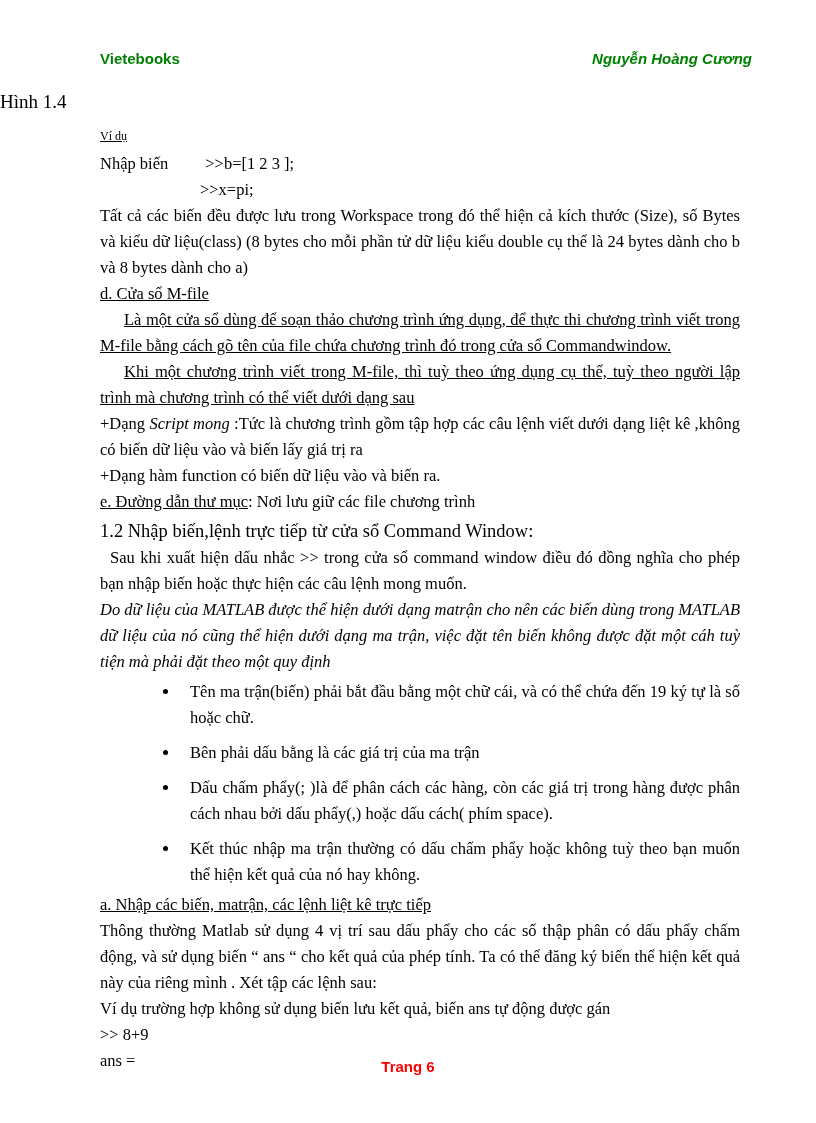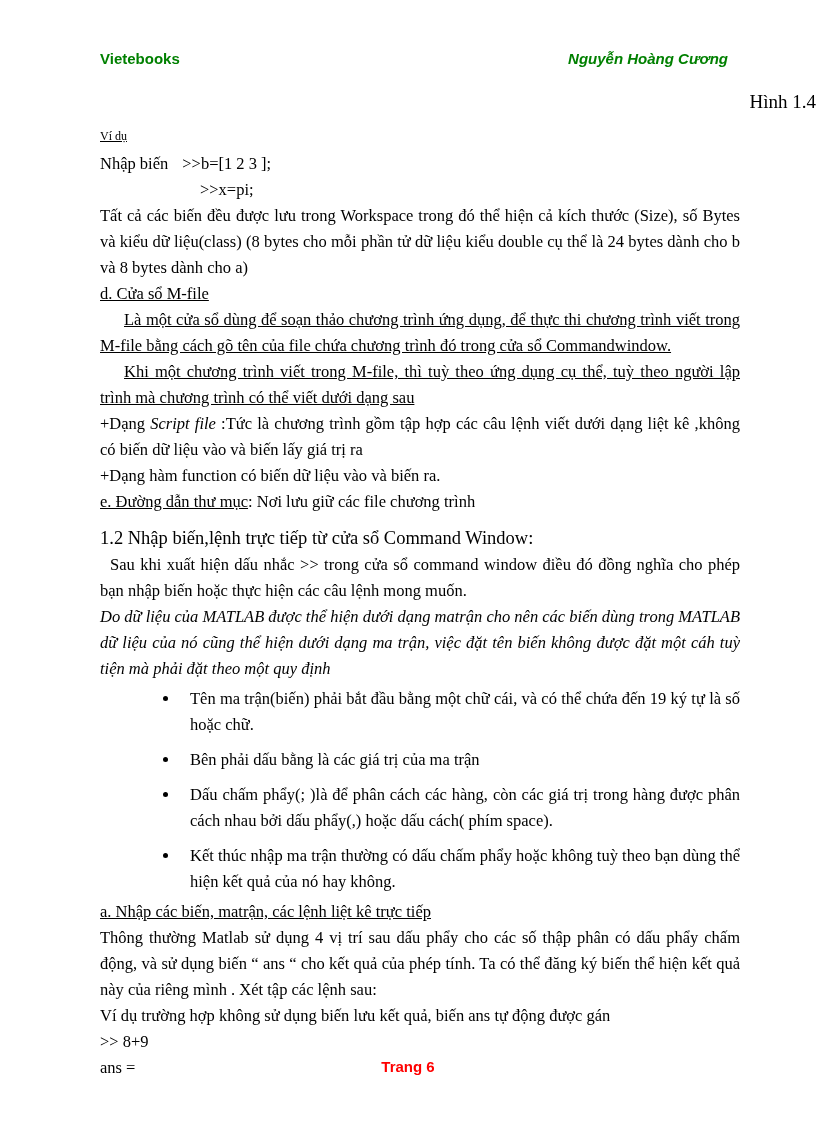--- a/index.html
+++ b/index.html
@@ -12,47 +12,47 @@
     position: relative;
     font-family: "Liberation Serif", serif;
     font-size: 16.5px;
     color: #000000;
     overflow: hidden;
   }
   .header {
     display: flex;
     justify-content: space-between;
     align-items: baseline;
-    padding: 50px 88px 0 100px;
+    padding: 50px 64px 0 100px;
     font-family: "Liberation Sans", sans-serif;
     font-weight: bold;
     font-size: 15px;
     color: #008000;
   }
   .hdr-right { font-style: italic; }
   .fig-title {
-    text-align: right;
+    text-align: left;
     margin-top: 24px;
     font-size: 19px;
   }
   .content {
     padding: 10px 76px 0 100px;
     line-height: 26px;
   }
   .content p { text-align: justify; }
   .h-underline { text-decoration: underline; }
   .vi-du { font-size: 12px; margin-bottom: 2px; }
-  .cmd-line-1 { display: flex; }
+  .cmd-line-1 { display: flex; gap: 23px; }
   .cmd-line-1 .cmd { margin-left: 14px; }
   .cmd-line-2 { padding-left: 100px; }
   .indent-first { text-indent: 24px; text-decoration: underline; }
   .indent-small { text-indent: 10px; }
   .italic-para { font-style: italic; }
   .script-italic { font-style: italic; }
-  .section-12 { font-size: 18.5px; margin: 10px 0 1px 0; }
+  .section-12 { font-size: 18.5px; margin: 3px 0 1px 0; }
   ul.bullets {
     margin: 4px 0 4px 0;
     padding-left: 80px;
   }
   ul.bullets li {
     text-align: justify;
     margin-bottom: 9px;
     padding-left: 10px;
   }
   ul.bullets li:last-child { margin-bottom: 4px; }
@@ -93,37 +93,37 @@
     </div>
 
     <p>Tất cả các biến đều được lưu trong Workspace trong đó thể hiện cả kích thước (Size), số Bytes và kiểu dữ liệu(class) (8 bytes cho mỗi phần tử dữ liệu kiểu double cụ thể là 24 bytes dành cho b và 8 bytes dành cho a)</p>
 
     <div class="h-underline">d. Cửa sổ  M-file</div>
 
     <p class="indent-first">Là một cửa sổ dùng để soạn thảo chương trình ứng dụng, để thực thi chương trình viết trong M-file bằng cách gõ tên của file chứa chương trình đó trong cửa sổ Commandwindow.</p>
 
     <p class="indent-first">Khi một chương trình viết trong M-file, thì tuỳ theo ứng dụng cụ thể, tuỳ theo người lập trình mà chương trình có thể viết dưới dạng sau</p>
 
-    <p><span>+Dạng </span><span class="script-italic">Script file</span><span> :Tức là chương trình gồm tập hợp các câu lệnh viết dưới dạng liệt kê ,không có biến dữ liệu vào và biến lấy giá trị ra</span></p>
+    <p><span>+Dạng </span><span class="script-italic">Script mong</span><span> :Tức là chương trình gồm tập hợp các câu lệnh viết dưới dạng liệt kê ,không có biến dữ liệu vào và biến lấy giá trị ra</span></p>
 
     <p>+Dạng hàm function có biến dữ liệu vào và biến ra.</p>
 
     <div><span class="h-underline">e. Đường dẫn thư mục</span><span>: Nơi lưu giữ các file chương trình</span></div>
 
     <div class="section-12">1.2  Nhập biến,lệnh trực tiếp từ cửa sổ Command Window:</div>
 
     <p class="indent-small">Sau khi xuất hiện dấu nhắc &gt;&gt; trong cửa sổ command window điều đó đồng nghĩa cho phép bạn nhập biến hoặc thực hiện các câu lệnh mong muốn.</p>
 
     <p class="italic-para">Do dữ liệu của MATLAB được thể hiện dưới dạng matrận cho nên các biến dùng trong MATLAB  dữ liệu của nó cũng thể hiện dưới dạng ma trận, việc đặt tên biến không được đặt một cáh tuỳ tiện mà phải đặt theo một quy định</p>
 
     <ul class="bullets">
       <li>Tên ma trận(biến) phải bắt đầu bằng một chữ cái, và có thể chứa đến 19 ký tự là số hoặc chữ.</li>
       <li>Bên phải dấu bằng là các giá trị của ma trận</li>
       <li>Dấu chấm phẩy(; )là để phân cách các hàng, còn các giá trị trong hàng được phân cách nhau bởi dấu phẩy(,) hoặc dấu cách( phím space).</li>
-      <li>Kết thúc nhập ma trận thường có dấu chấm phẩy hoặc không tuỳ theo bạn dùng thể hiện kết quả của nó hay không.</li>
+      <li>Kết thúc nhập ma trận thường có dấu chấm phẩy hoặc không tuỳ theo bạn muốn thể hiện kết quả của nó hay không.</li>
     </ul>
 
     <div class="h-underline">a. Nhập các biến, matrận, các lệnh liệt kê trực tiếp</div>
 
     <p>Thông thường Matlab sử dụng 4 vị trí sau dấu phẩy cho các số thập phân có dấu phẩy chấm động, và sử dụng biến “ ans “ cho kết quả của phép tính. Ta có thể đăng ký biến thể hiện kết quả này của riêng mình . Xét tập các lệnh sau:</p>
 
     <div>Ví dụ trường hợp không sử dụng biến lưu kết quả, biến ans tự động được gán</div>
 
     <div>&gt;&gt; 8+9</div>
 

